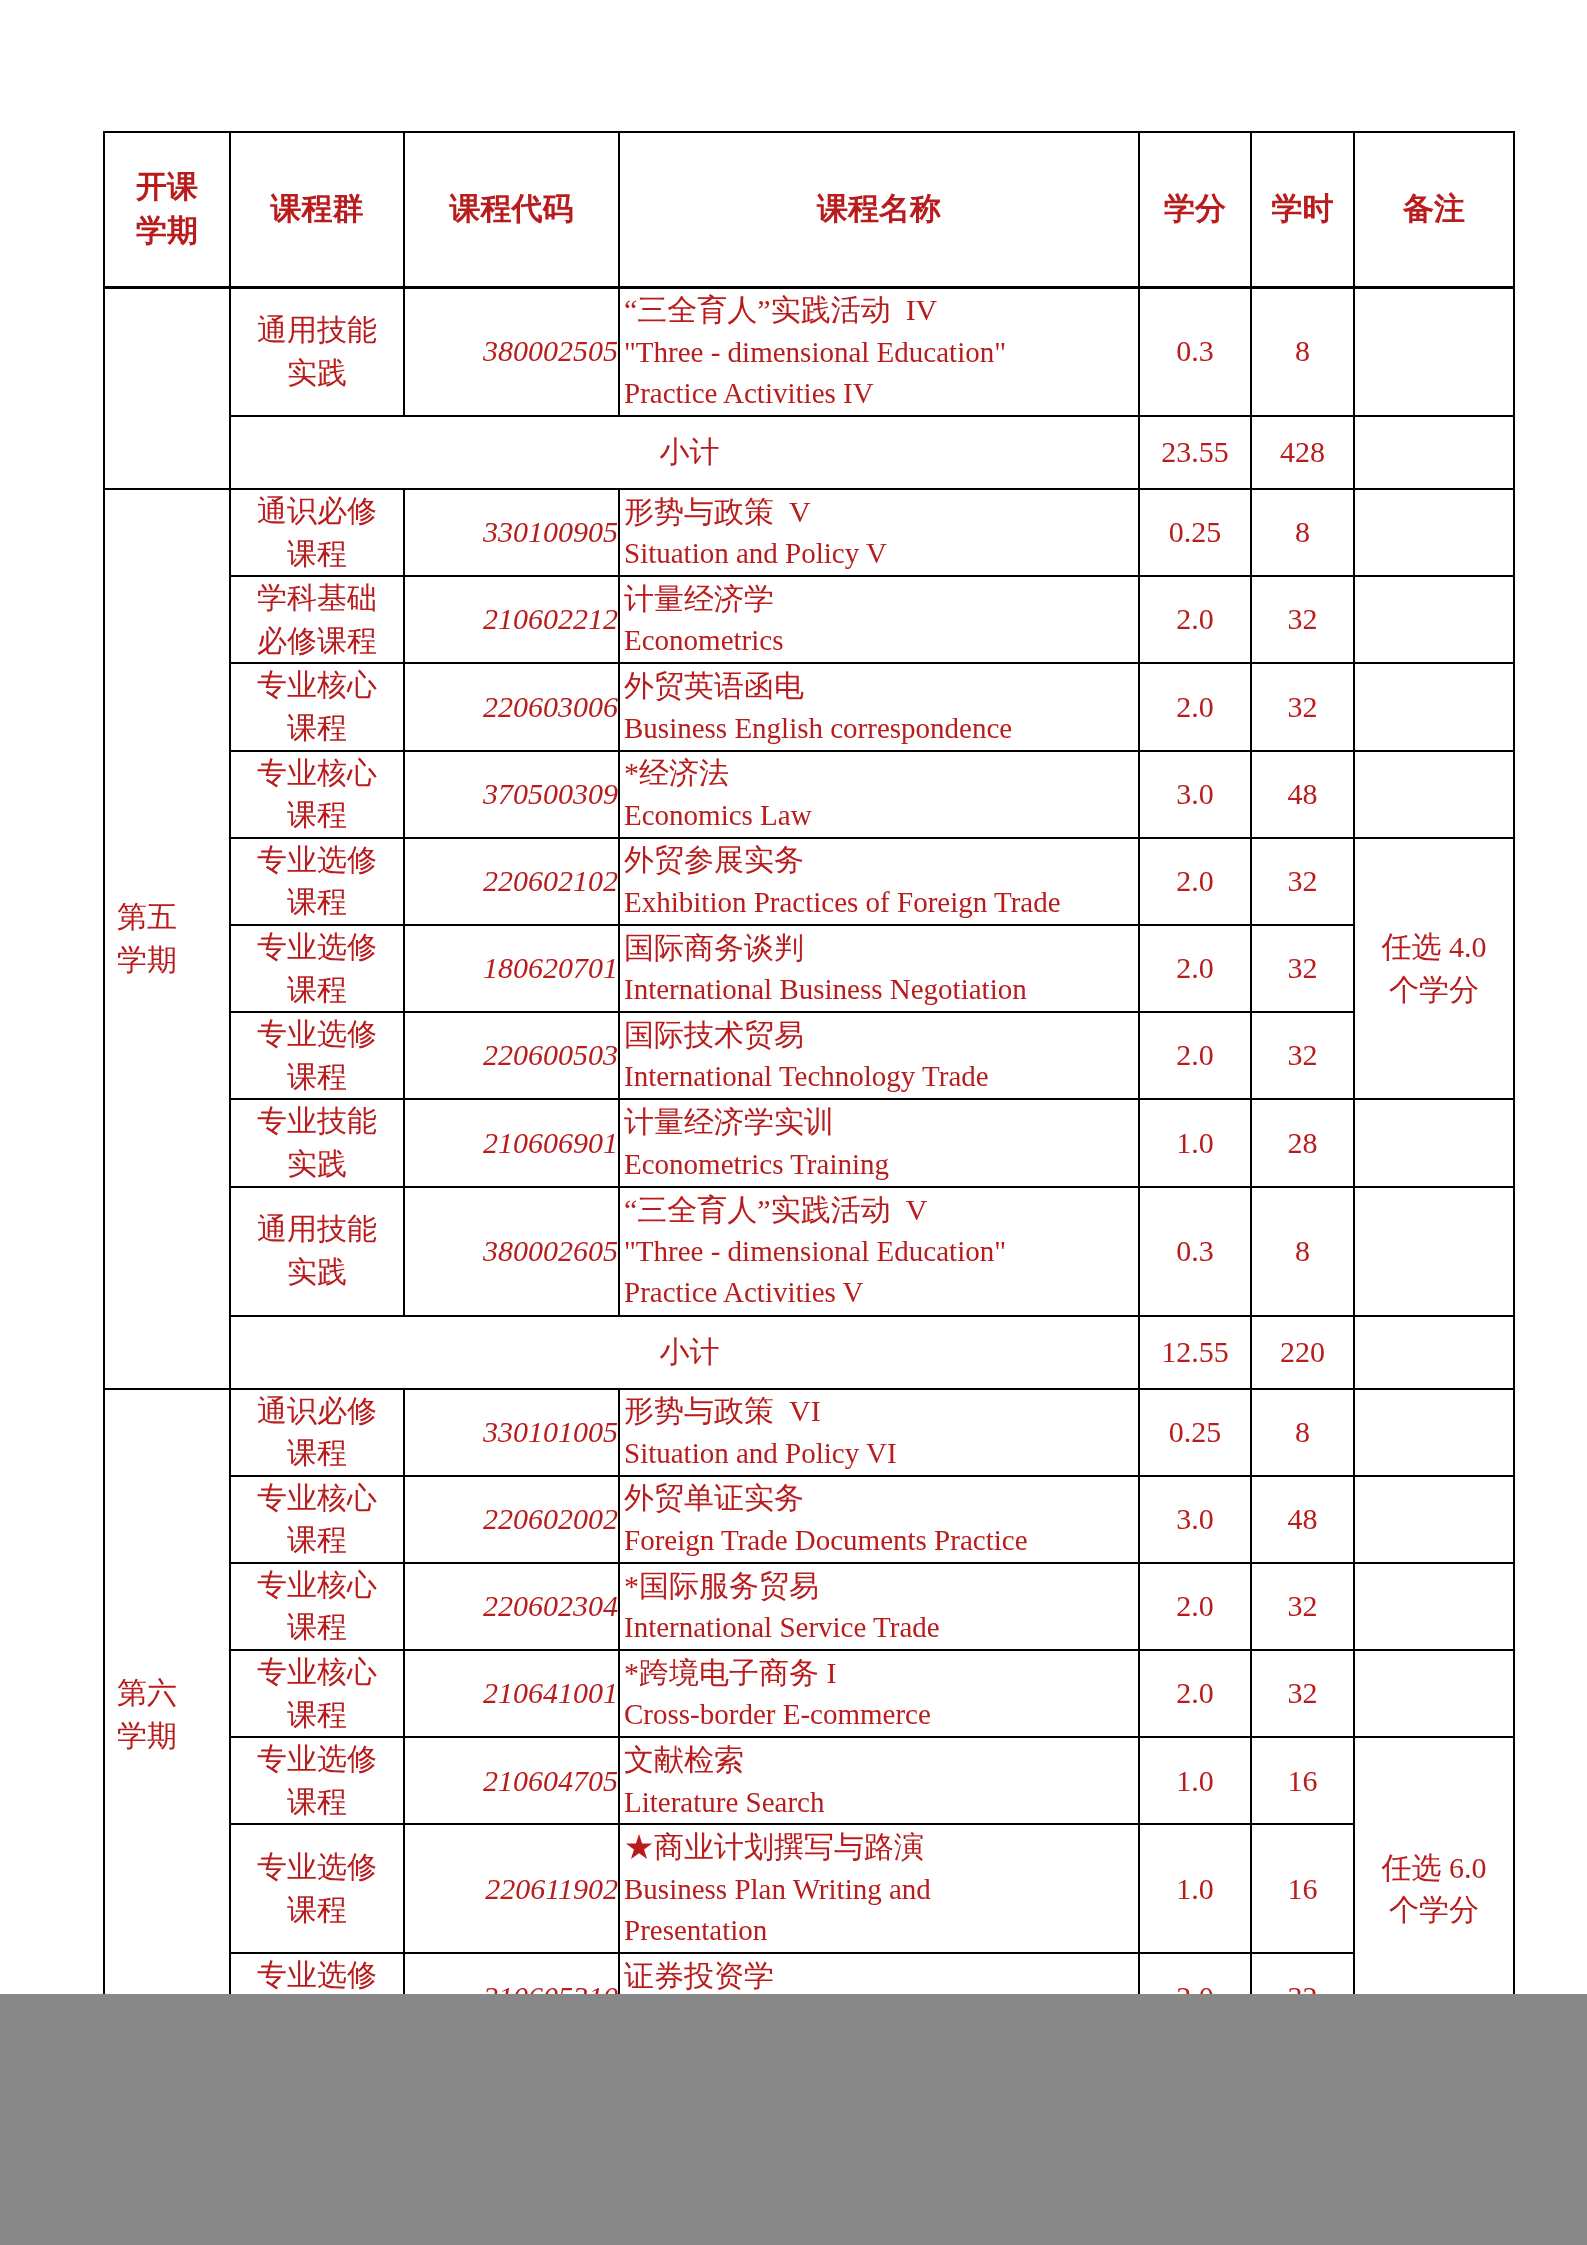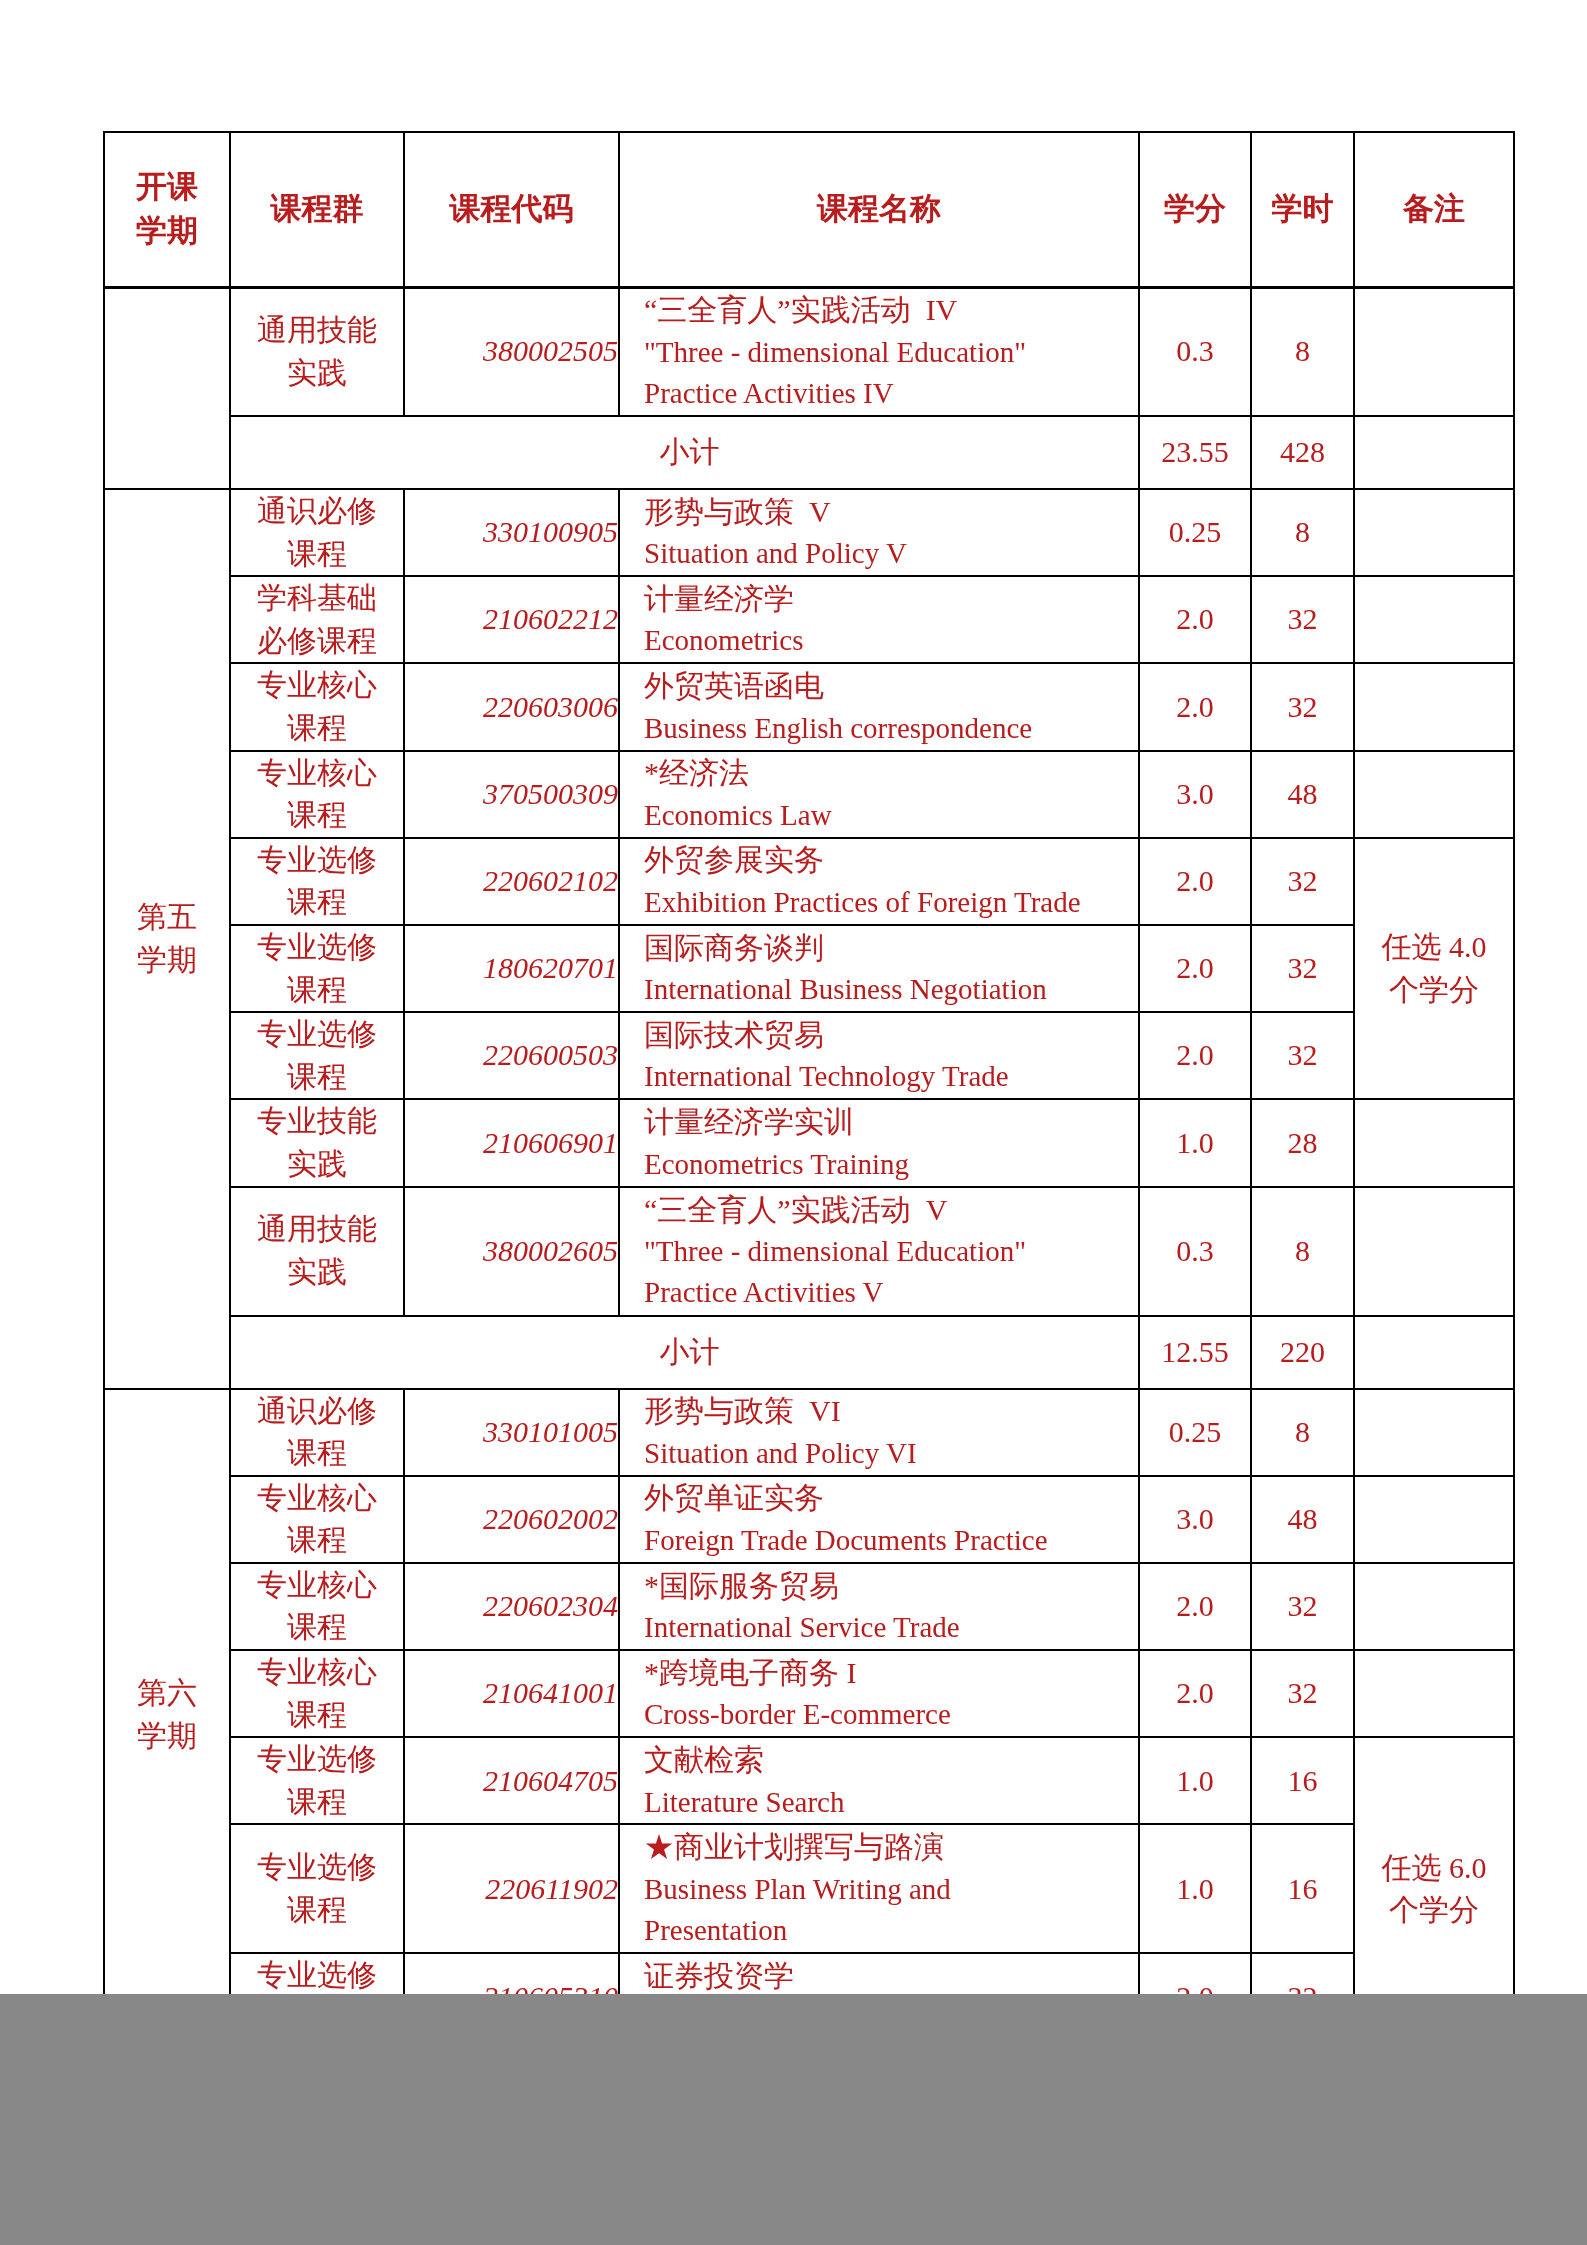--- a/index.html
+++ b/index.html
@@ -27,24 +27,24 @@
   }
   tr.h-hdr    { height:155px; }
   tr.r-tall   { height:129px; }
   tr.r-std    { height:85px;  }
   tr.r-sub    { height:73px;  }
   tr.h-hdr th {
     font-weight:bold; text-align:center;
     white-space:pre-line; font-size:31px;
     border-bottom:3px solid #000;
   }
-  td.sem  { text-align:center; white-space:pre-line; }
+  td.sem  { white-space:pre-line;padding-left:12px; }
   td.grp  { text-align:center; white-space:pre-line; }
   td.code { text-align:right;font-style:italic; }
-  td.name { text-align:left; padding-left:24px; padding-right:4px; }
+  td.name { text-align:left; padding-left:4px; padding-right:4px; }
   td.name .zh { white-space:pre-wrap; font-size:30px; }
   td.name .en { white-space:pre-line; font-size:29px; }
   td.num  { text-align:center; }
   td.sub  { text-align:center; padding-left:10px; }
   td.rem  { text-align:center; white-space:pre-line; }
   tr.last-row td { border-bottom:4px solid #000; }
   .footer {
     position:absolute; left:0; top:2128px; width:100%;
     text-align:center; font-size:27px;
   }

